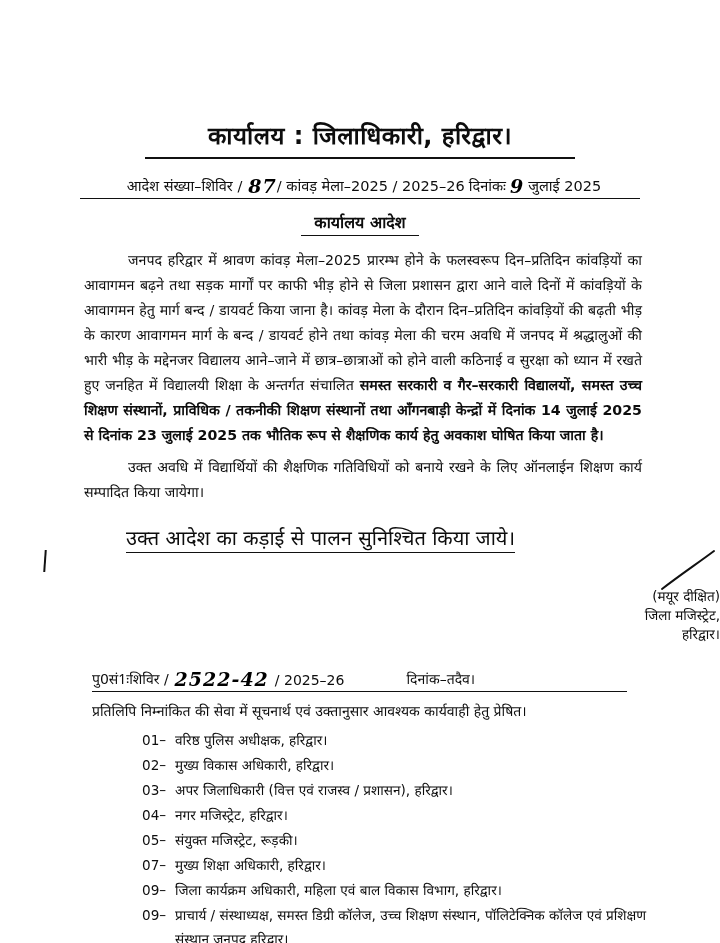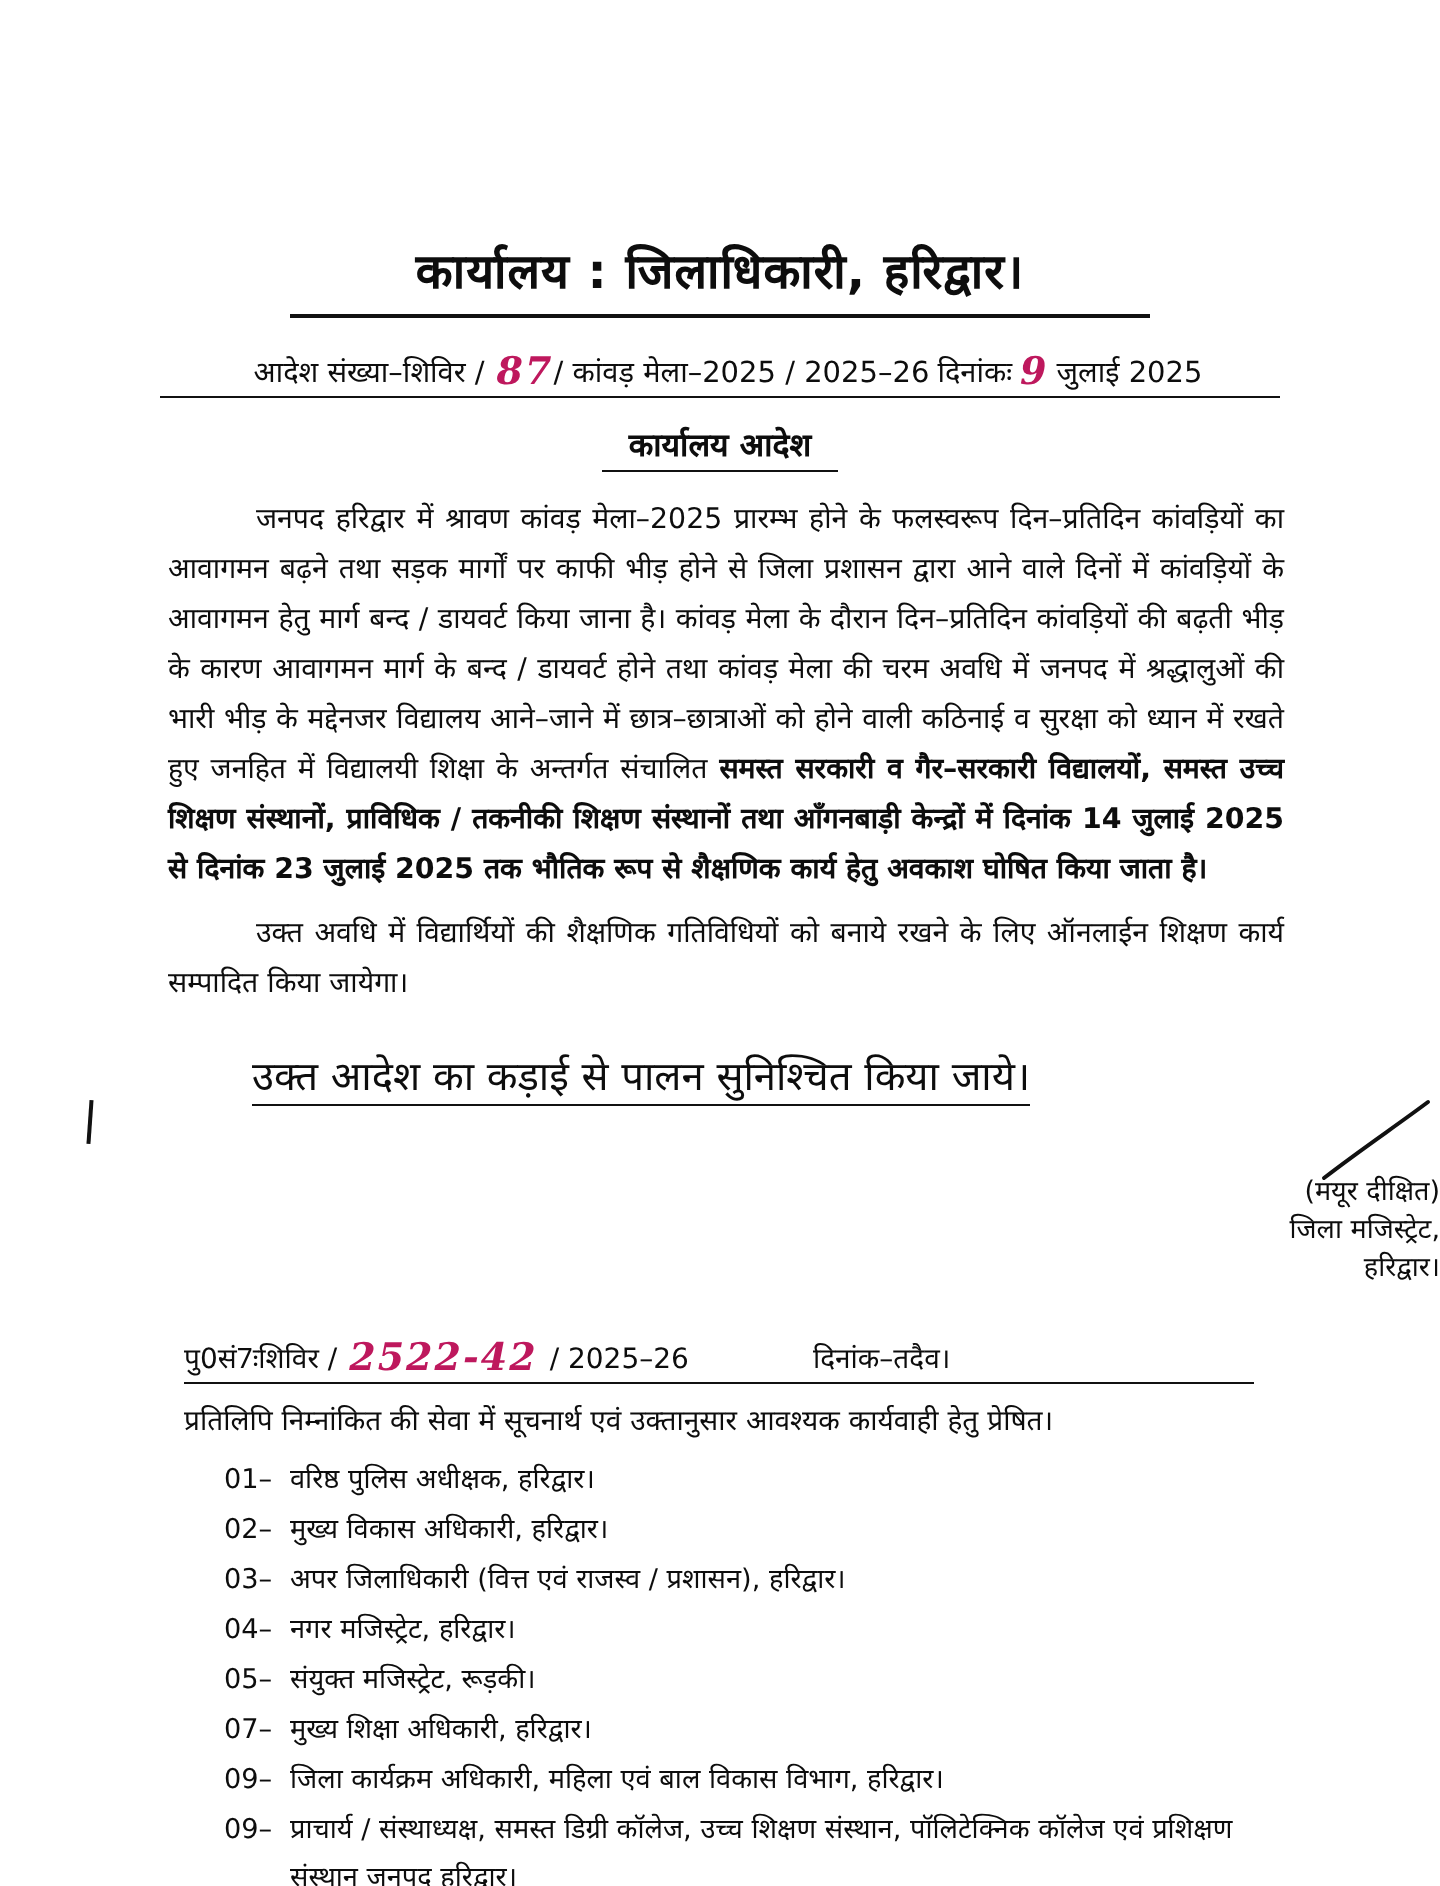--- a/index.html
+++ b/index.html
@@ -49,21 +49,21 @@
   .order-left {
     display: flex;
     align-items: flex-end;
     gap: 6px;
   }
   .handwritten {
     font-family: "DejaVu Serif", serif;
     font-style: italic;
     font-weight: bold;
     font-size: 19px;
-    color: #be185d;
+    color: #000000;
     letter-spacing: 1px;
     position: relative;
     top: 2px;
   }
   .order-right {
     display: flex;
     align-items: flex-end;
     gap: 4px;
     font-size: 14.5px;
   }
@@ -161,20 +161,21 @@
     font-size: 13.6px;
     line-height: 24px;
     display: flex;
     gap: 7px;
     margin-bottom: 1px;
   }
   ol.dist-list li .num {
     min-width: 26px;
     text-align: left;
     white-space: nowrap;
+    margin-left: 30px;
   }
   ol.dist-list li .txt {
     flex: 1;
     text-align: left;
   }
   .tick-left {
     position: absolute;
     left: 44px;
     top: 432px;
     width: 2px;
@@ -223,21 +224,21 @@
       <svg width="80" height="44" viewBox="0 0 80 44" xmlns="http://www.w3.org/2000/svg">
         <path d="M10 40 C 28 26, 46 14, 62 2" stroke="#111" stroke-width="2" fill="none" stroke-linecap="round"></path>
       </svg>
     </span>
     <div class="sign-name">(मयूर दीक्षित)</div>
     <div>जिला मजिस्ट्रेट,</div>
     <div>हरिद्वार।</div>
   </div>
 
   <div class="ref-row">
-    <span>पु0सं7ःशिविर /</span>
+    <span>पु0सं1ःशिविर /</span>
     <span class="handwritten">2522-42</span>
     <span>/ 2025–26</span>
     <span class="ref-date">दिनांक–तदैव।</span>
   </div>
   <div class="rule-under-ref"></div>
 
   <div class="forward-line">प्रतिलिपि निम्नांकित की सेवा में सूचनार्थ एवं उक्तानुसार आवश्यक कार्यवाही हेतु प्रेषित।</div>
 
   <ol class="dist-list">
     <li>

